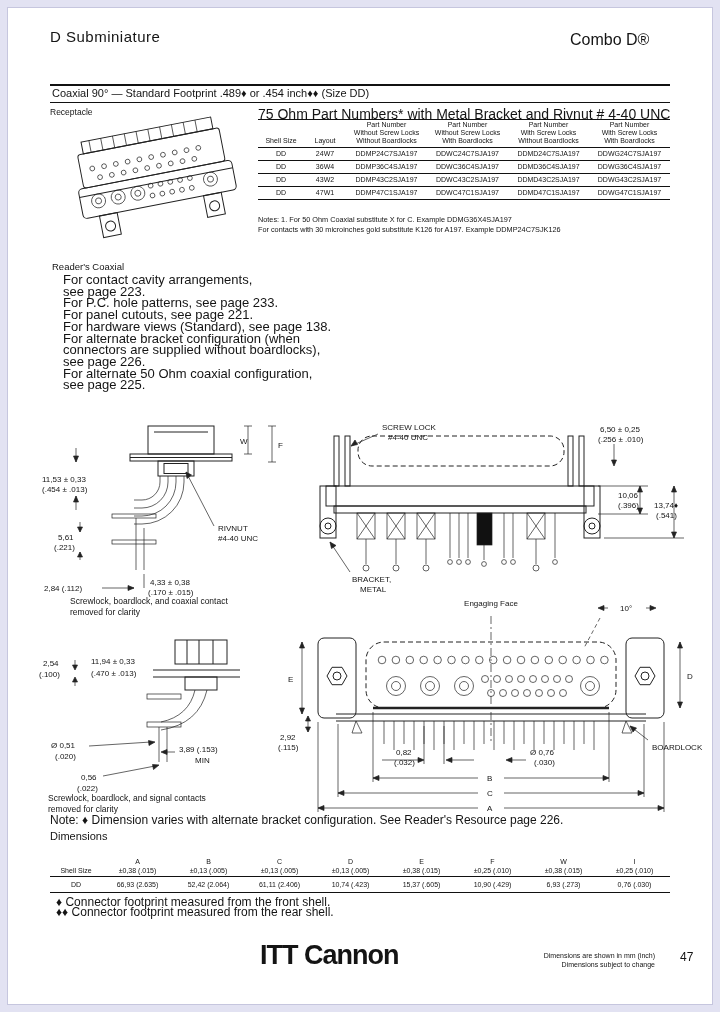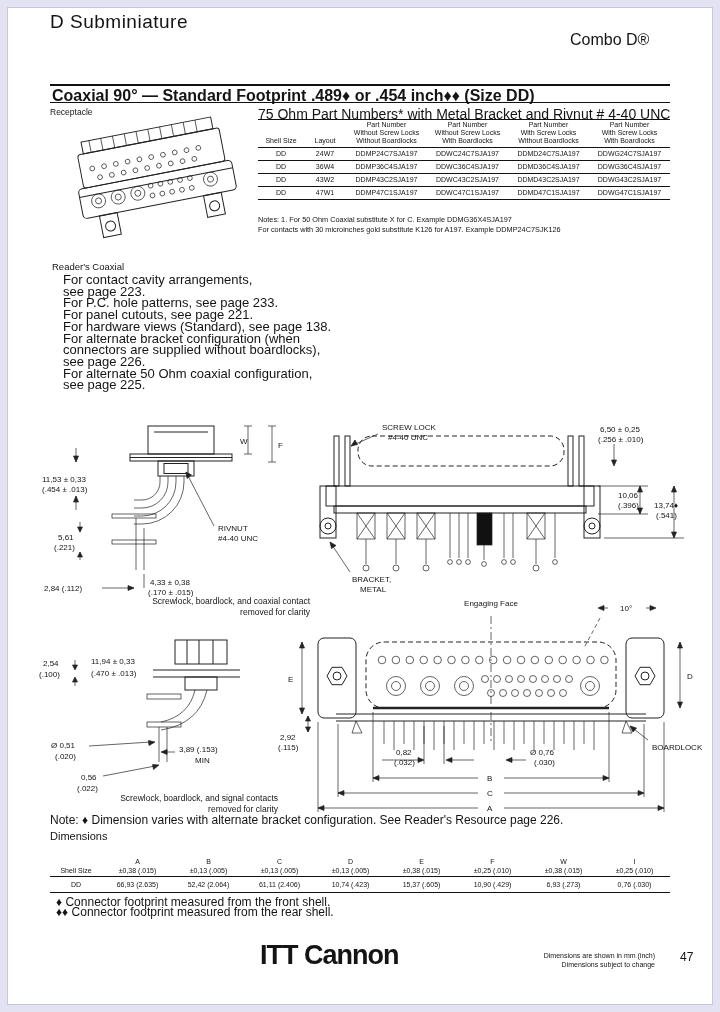--- a/index.html
+++ b/index.html
@@ -1,42 +1,42 @@
 <!DOCTYPE html>
 <html><head>
 <meta charset="utf-8">
 <style>
   html,body{margin:0;padding:0}
   body{width:720px;height:1012px;position:relative;background:#e2e2f2;
        font-family:"Liberation Sans",sans-serif;color:#141414;overflow:hidden}
   .page{position:absolute;left:7px;top:7px;width:704px;height:996px;background:#fff;border:1px solid #c6c6de}
   .abs{position:absolute}
-  .hdr-left{left:50px;top:11px;font-size:19px;letter-spacing:.5px}
+  .hdr-left{left:50px;top:28px;font-size:15px;letter-spacing:.5px}
   .hdr-right{left:570px;top:31px;font-size:16px}
   .rule{background:#111}
-  .sec-title{left:52px;top:87px;font-size:16px;font-weight:bold}
+  .sec-title{left:52px;top:87px;font-size:11px;font-weight:normal}
   .small-label{font-size:8.5px}
   .rr-title{left:52px;top:261px;font-size:9.5px}
   .rr-items{left:63px;top:274px;font-size:13px;line-height:11.7px}
   .pt-title{left:258px;top:106px;font-size:14px}
   table{border-collapse:collapse;table-layout:fixed}
   .parts{left:258px;top:119px;width:412px;font-size:7px}
   .parts th{font-weight:normal;border-top:1.2px solid #111;border-bottom:1px solid #111;
             padding:1px 0;vertical-align:bottom;line-height:8.2px}
   .parts td{border-bottom:1px solid #111;text-align:center;height:12px;padding:0}
   .parts col.c1{width:46px}.parts col.c2{width:42px}.parts col.cp{width:81px}
   .pt-notes{left:258px;top:215px;font-size:7.3px;line-height:9.5px}
   .dims-head{left:50px;top:830px;font-size:11px}
   .dims{left:50px;top:857px;width:620px;font-size:7px}
   .dims th{font-weight:normal;border-bottom:1px solid #111;padding:1px 0;line-height:8.5px;vertical-align:bottom}
   .dims td{border-bottom:1.4px solid #111;text-align:center;height:13px}
   .dims col.c1{width:52px}
   .foot-notes{left:56px;top:898px;font-size:12px;line-height:9.6px}
   .note-line{left:50px;top:813px;font-size:12px}
-  .caption{font-size:8.5px;text-align:right;line-height:11px}
+  .caption{font-size:8.5px;text-align:left;line-height:11px}
   .logo{left:260px;top:940px;font-size:27px;font-weight:800;letter-spacing:-1px;
         font-family:"Liberation Sans",sans-serif;transform:scaleY(1.05)}
   .foot-right{left:470px;top:951px;width:185px;font-size:7px;text-align:right;line-height:9px}
   .pageno{left:680px;top:950px;font-size:12px}
   svg{overflow:visible}
   svg text{font-size:8px;fill:#141414;font-family:"Liberation Sans",sans-serif}
   svg .ln{fill:none;stroke:#222;stroke-width:1}
   svg .thin{fill:none;stroke:#222;stroke-width:.7}
   svg .dash{fill:none;stroke:#222;stroke-width:1;stroke-dasharray:5 3}
   svg .cl{fill:none;stroke:#222;stroke-width:.7;stroke-dasharray:8 3 2 3}

